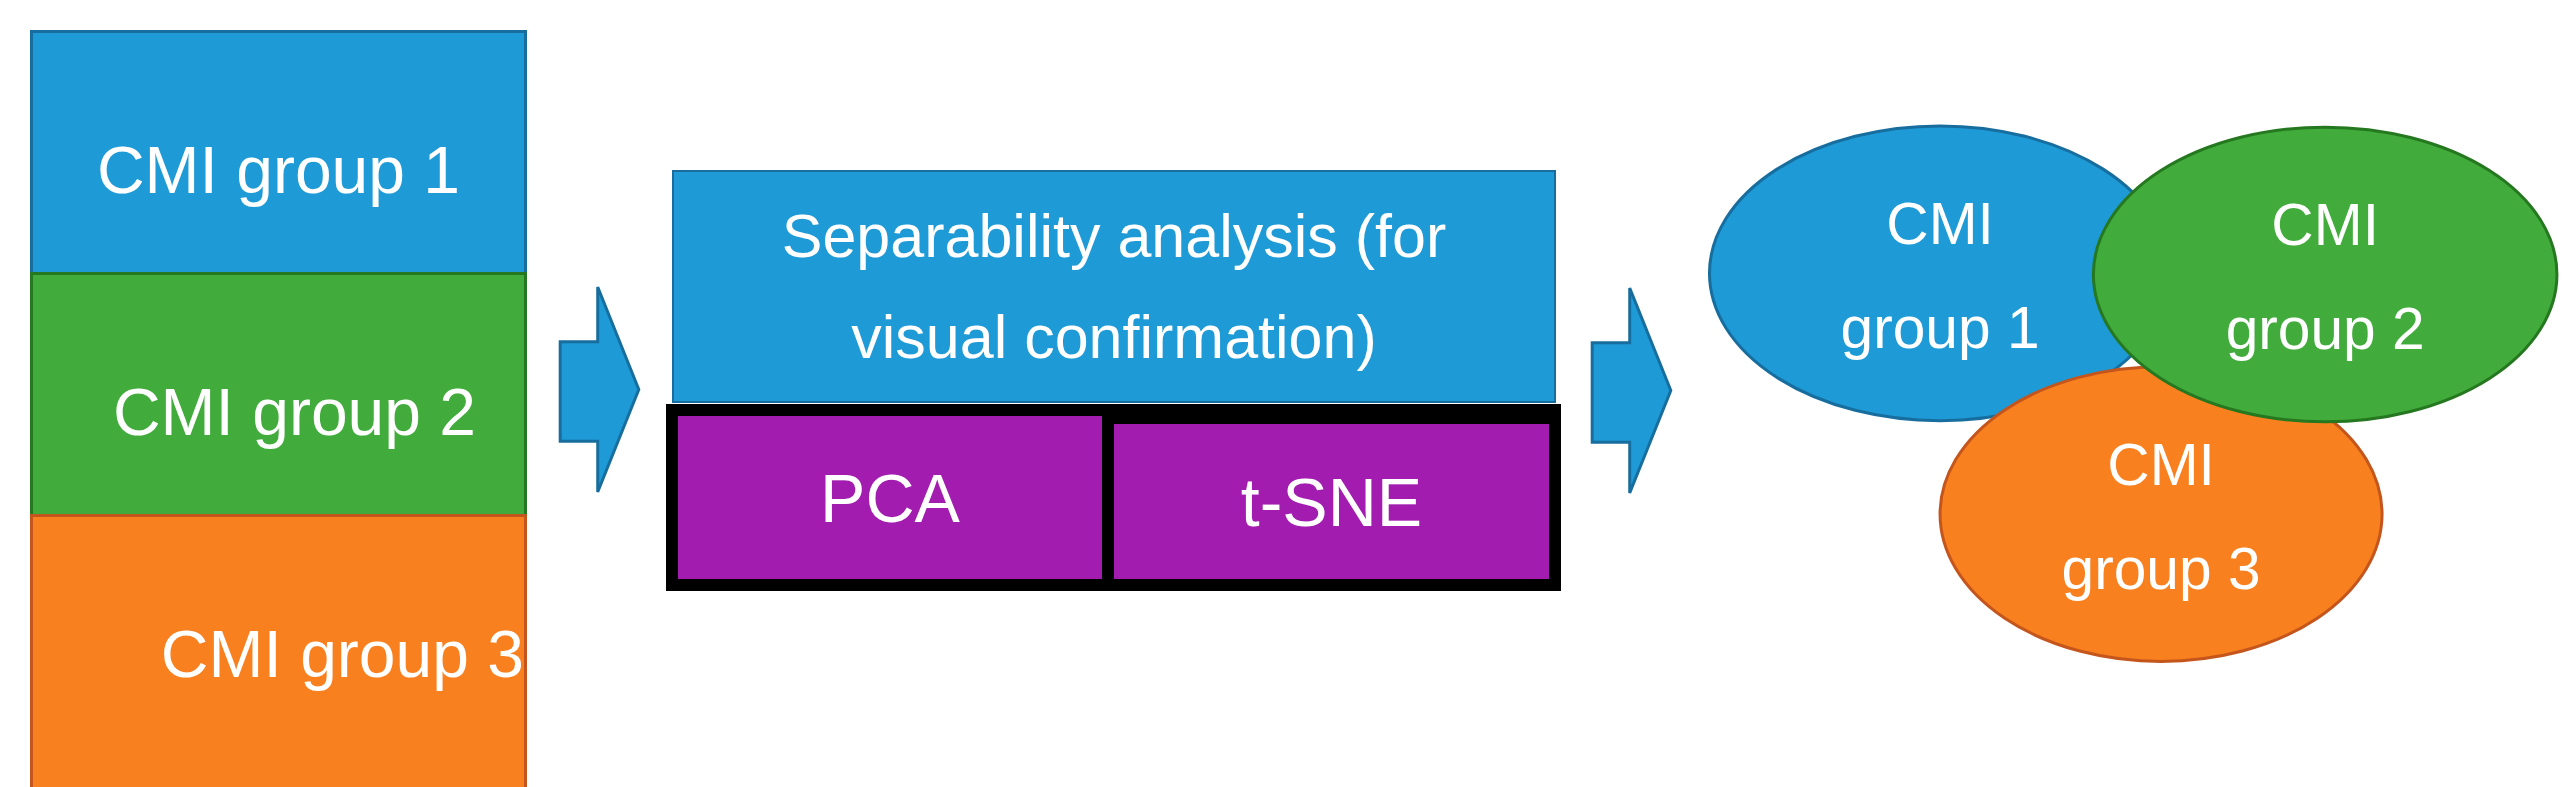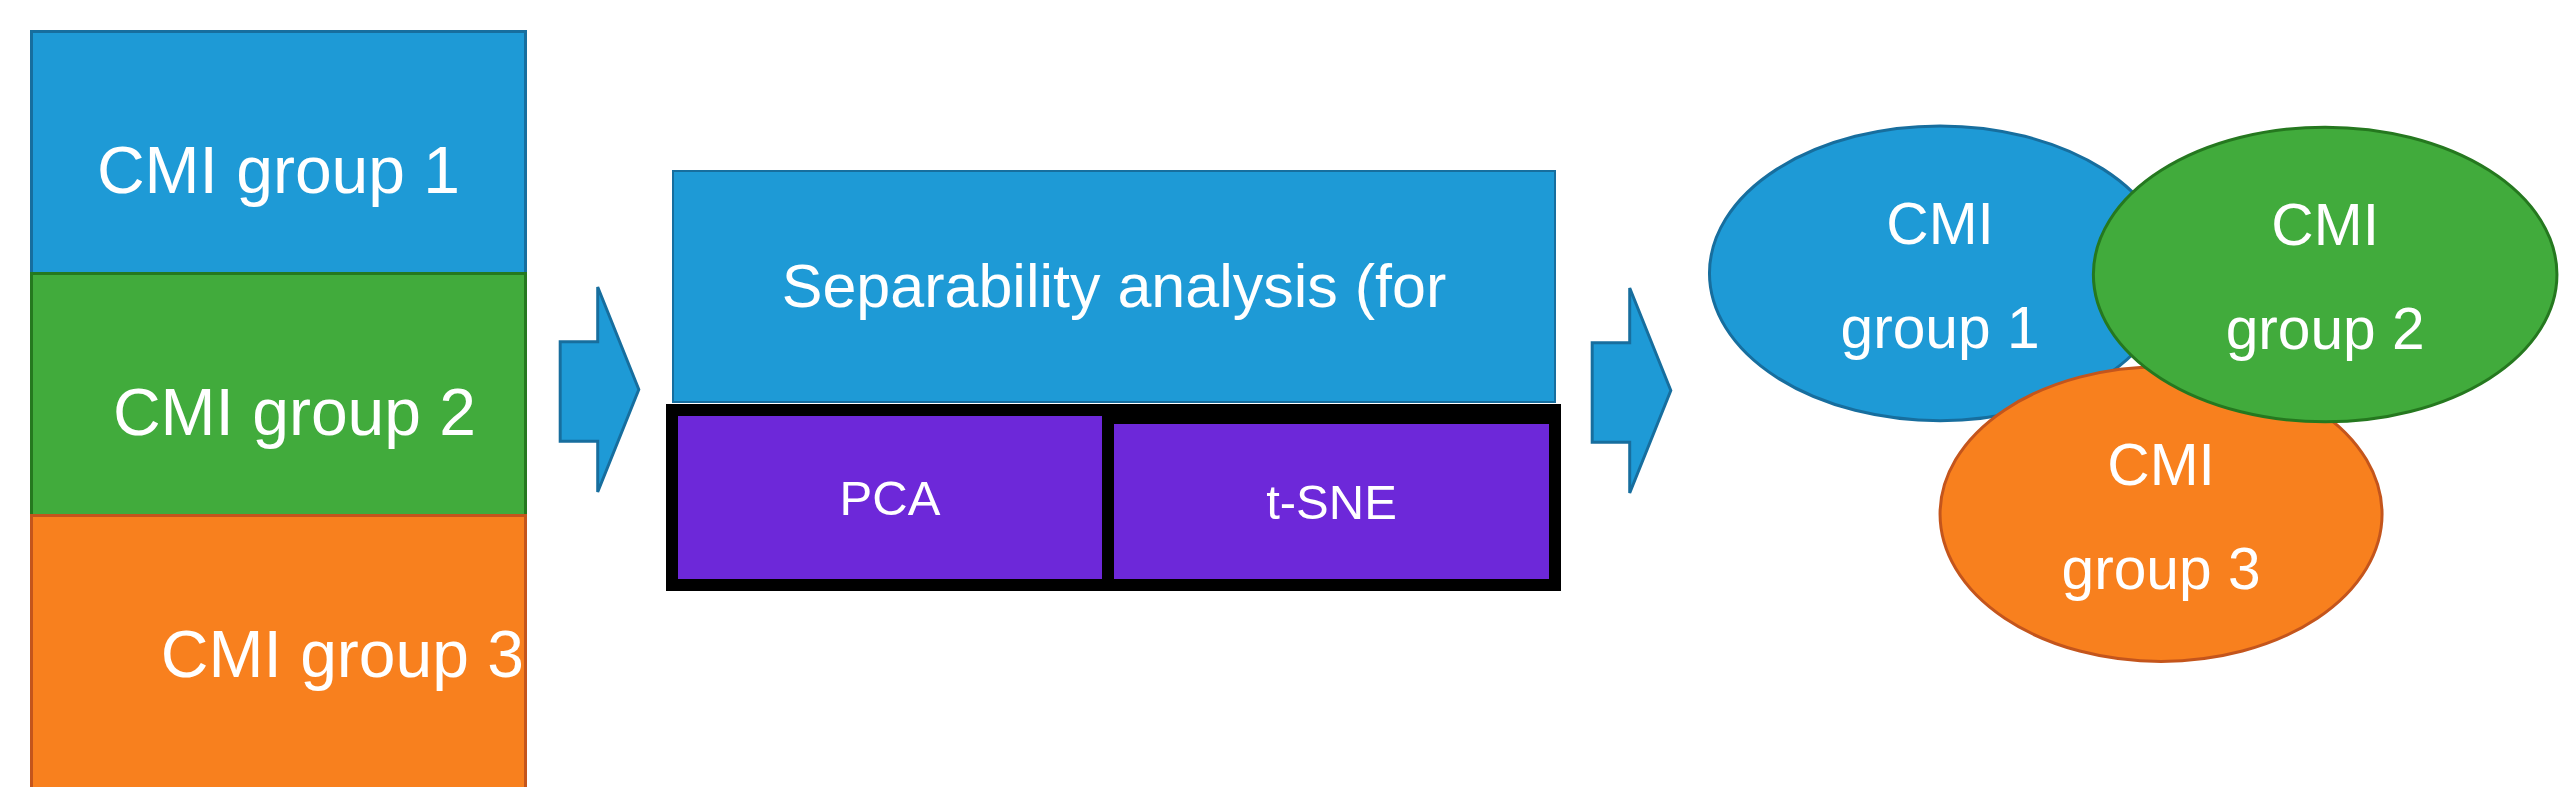--- a/index.html
+++ b/index.html
@@ -59,26 +59,26 @@
     top: 404px;
     width: 895px;
     height: 187px;
     box-sizing: border-box;
     background: #000000;
     display: flex;
     padding: 12px;
     gap: 12px;
   }
   .method-box {
-    background: #6d28d9;
+    background: #a21caf;
     color: #ffffff;
     display: flex;
     align-items: center;
     justify-content: center;
-    font-size: 49px;
+    font-size: 68px;
     white-space: nowrap;
   }
   .method-box.pca  { width: 424px; }
   .method-box.tsne { flex: 1; margin-top: 8px; }
 
   
   svg.arrow { position: absolute; overflow: visible; }
   .arrow-poly {
     fill: #1E9AD6;
     stroke: #176E9E;
@@ -112,20 +112,21 @@
   <div class="stack-sec sec-orange">
     <span>CMI group 3</span>
   </div>
 
   <svg class="arrow" style="left:559px; top:285px;" width="81" height="209" viewBox="0 0 136 348">
     <polygon class="arrow-poly" points="2,94 65,94 65,2 134,174 65,346 65,261 2,261"></polygon>
   </svg>
 
   <div class="analysis-top">
     <span>Separability analysis (for</span>
+    <span>visual confirmation)</span>
   </div>
 
   <div class="methods">
     <div class="method-box pca">
       <span>PCA</span>
     </div>
     <div class="method-box tsne">
       <span>t-SNE</span>
     </div>
   </div>

